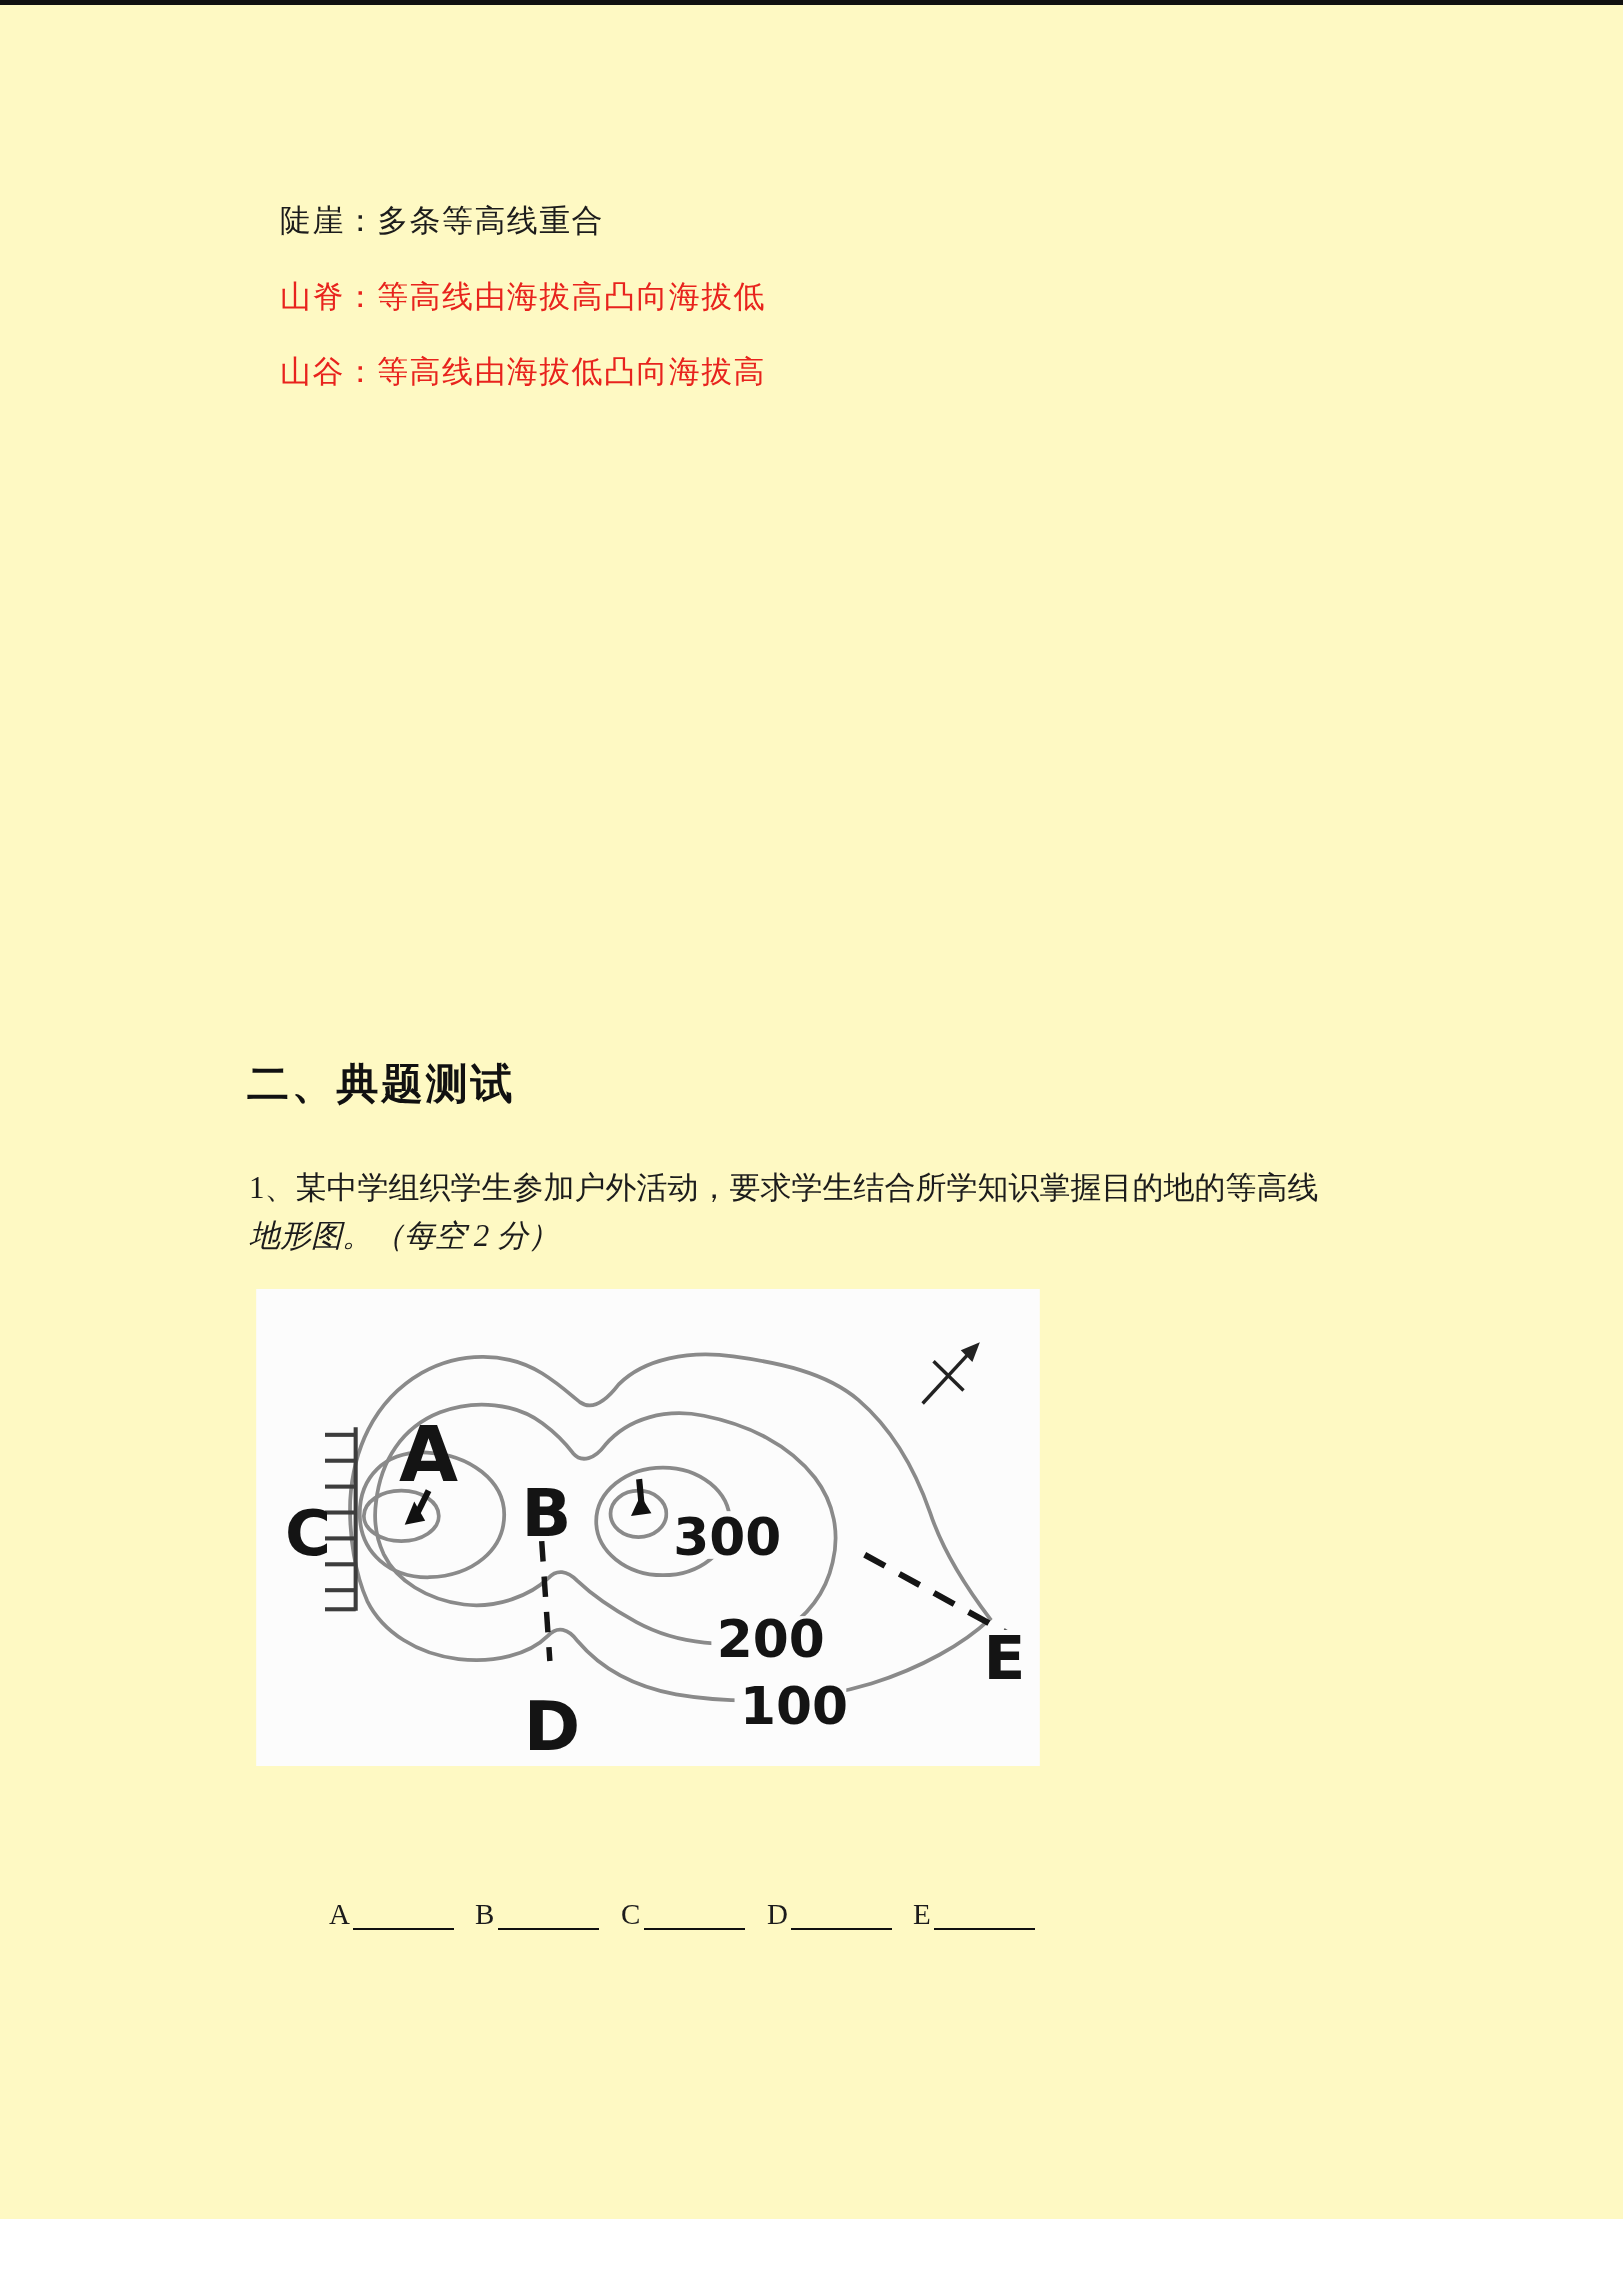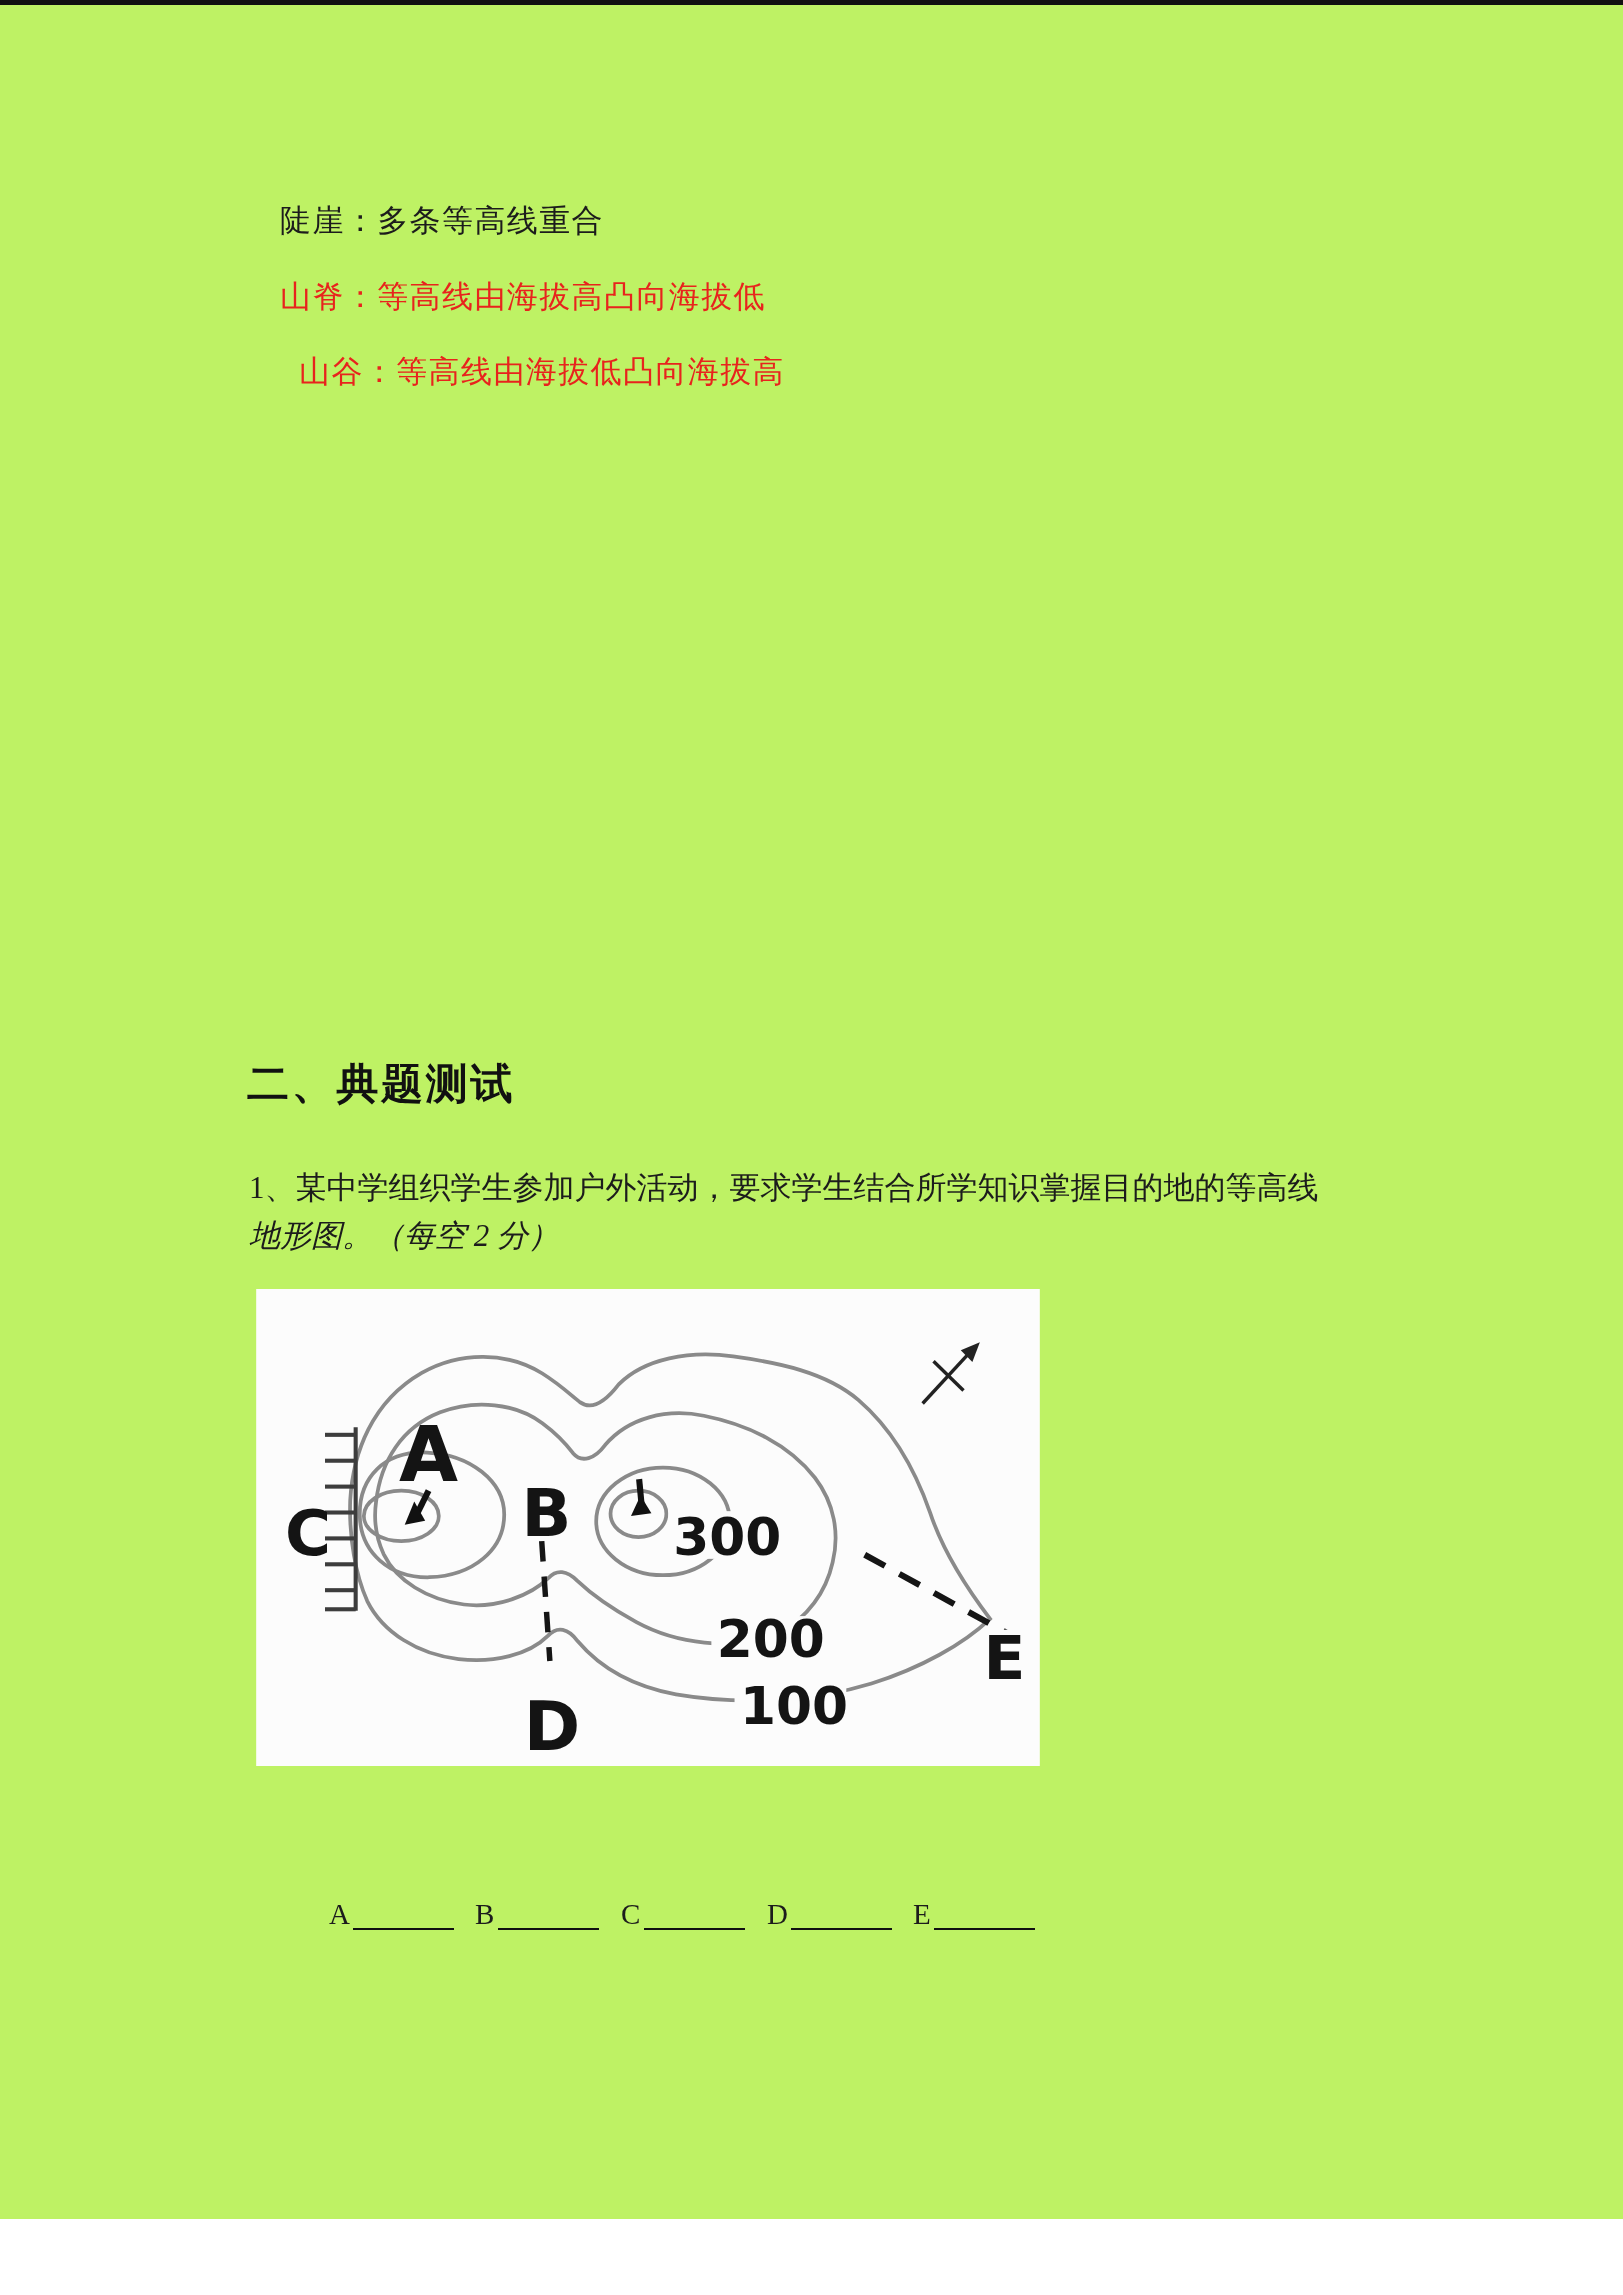--- a/index.html
+++ b/index.html
@@ -1,20 +1,20 @@
 <!DOCTYPE html>
 <html style="font-size:11px"><head>
 <meta charset="utf-8">
 <style>
   html, body { margin: 0; padding: 0; background: #ffffff; }
   #page {
     position: relative;
     width: 1623px;
     height: 2219px;
-    background: #bef264;
+    background: #fef9c3;
     font-family: "Liberation Serif", "DejaVu Serif", serif;
     color: #1c1c1c;
     overflow: hidden;
   }
   .abs { position: absolute; white-space: nowrap; }
   #top-bar {
     position: absolute; left: 0; top: 0;
     width: 1623px; height: 4.8px; background: #111111;
   }
   .note-line {
@@ -45,21 +45,21 @@
 </style>
 </head>
 <body>
 
 <div id="page">
 
   <div id="top-bar"></div>
 
   <div class="abs note-line" style="left:280px; top:204px;">陡崖：多条等高线重合</div>
   <div class="abs note-line note-red" style="left:280px; top:280px;">山脊：等高线由海拔高凸向海拔低</div>
-  <div class="abs note-line note-red" style="left:280px; top:355px;margin-left:19px;">山谷：等高线由海拔低凸向海拔高</div>
+  <div class="abs note-line note-red" style="left:280px; top:355px;">山谷：等高线由海拔低凸向海拔高</div>
 
   <div class="abs" id="section-heading">二、典题测试</div>
 
   <div class="abs q-line" style="top:1155px;">1、某中学组织学生参加户外活动，要求学生结合所学知识掌握目的地的等高线</div>
   <div class="abs q-line" style="top:1203px;font-style:italic;">地形图。（每空 2 分）</div>
 
   <div id="contour-map">
     <svg viewBox="0 0 1150 700" xmlns="http://www.w3.org/2000/svg">
       <rect x="0" y="0" width="1150" height="700" fill="#fcfcfc"></rect>
 

